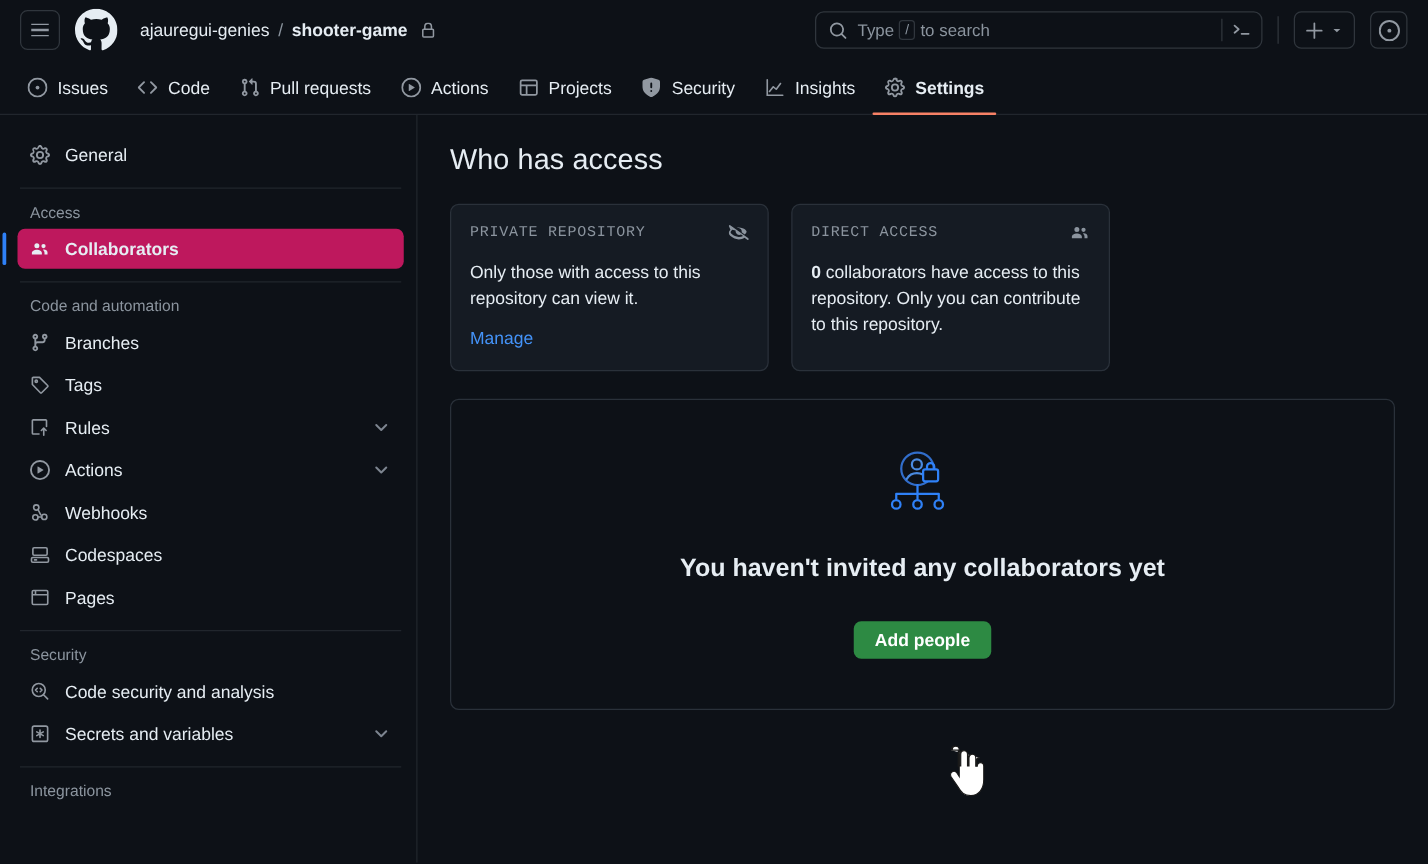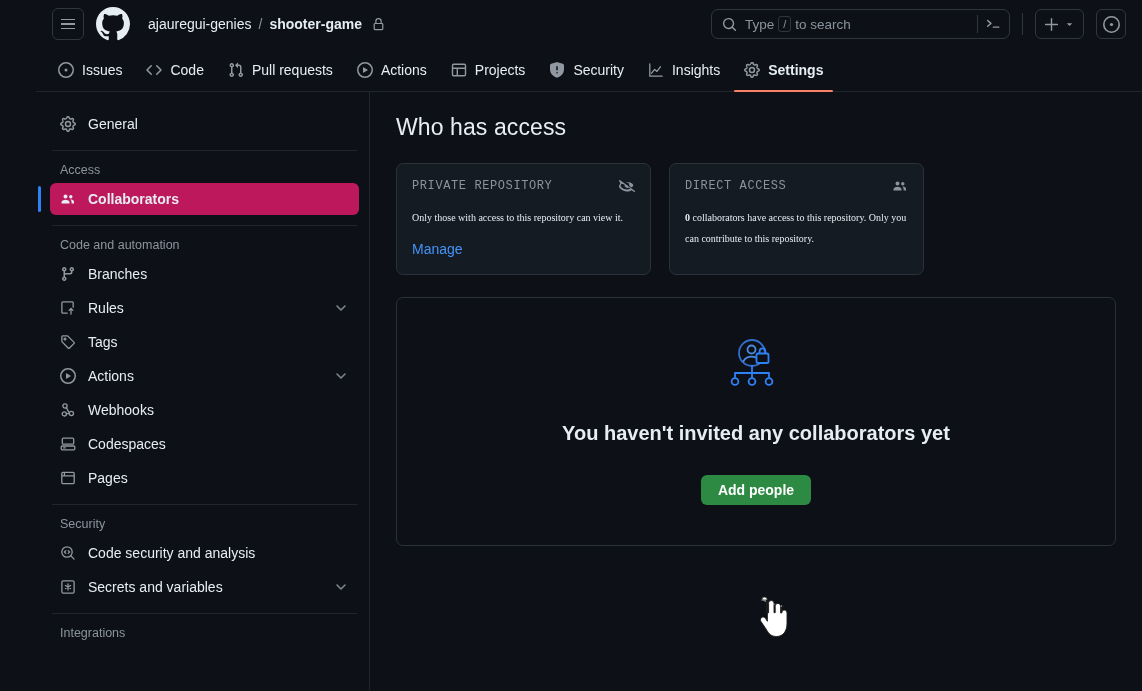--- a/index.html
+++ b/index.html
@@ -3,21 +3,21 @@
 <meta charset="utf-8">
 <style>
   * { box-sizing: border-box; margin: 0; padding: 0; }
   html, body {
     width: 1142px; height: 691px;
     background: #0d1117;
     font-family: "Liberation Sans", sans-serif;
     color: #e6edf3;
     overflow: hidden;
   }
-  .page { position: relative; width: 1142px; height: 691px; padding-left: 36px; }
+  .page { position: relative; width: 1142px; height: 691px; }
 
   
   .header {
     height: 48px; display: flex; align-items: center;
     padding: 0 16px; gap: 8px;
   }
   .hamburger {
     width: 32px; height: 32px; border: 1px solid #30363d; border-radius: 6px;
     display: flex; flex-direction: column; justify-content: center;
     align-items: center; gap: 3px; cursor: pointer; flex: none;
@@ -26,21 +26,21 @@
   .gh-logo { width: 34px; height: 34px; flex: none; margin-left: 4px; }
   .crumbs { display: flex; align-items: center; gap: 7px; margin-left: 10px;
             font-size: 14px; white-space: nowrap; }
   .crumbs .owner { color: #e6edf3; }
   .crumbs .sep { color: #8b949e; }
   .crumbs .repo { color: #e6edf3; font-weight: 700; }
   .lock-ico { margin-left: 3px; display: inline-flex; }
 
   .search-wrap { margin-left: auto; display: flex; align-items: center; gap: 12px; }
   .searchbox {
-    width: 299px; height: 30px; border: 1px solid #30363d; border-radius: 7px;
+    width: 358px; height: 30px; border: 1px solid #30363d; border-radius: 7px;
     display: flex; align-items: center; padding: 0 8px 0 10px; gap: 8px;
     background: #0d1117; cursor: text;
   }
   .searchbox .ph { font-size: 13.5px; color: #8b949e; flex: 1;
                    display: flex; align-items: center; gap: 4px; }
   .slash-key {
     border: 1px solid #30363d; border-radius: 3px; padding: 0 4px;
     font-size: 11px; line-height: 14px; color: #8b949e;
   }
   .vrule { width: 1px; height: 18px; background: #30363d; }
@@ -103,21 +103,21 @@
   .card {
     width: 255px; background: #151b23; border: 1px solid #2a313a;
     border-radius: 7px; padding: 14px 15px 16px;
   }
   .card-head { display: flex; align-items: center; margin-bottom: 13px; }
   .card-label {
     font-family: "Liberation Mono", monospace; font-size: 12px;
     letter-spacing: .6px; color: #8b949e;
   }
   .card-head .ico { margin-left: auto; }
-  .card-text { font-size: 10px; line-height: 21px; color: #e6edf3; font-family: Liberation Serif, serif; }
+  .card-text { font-size: 14px; line-height: 21px; color: #e6edf3; }
   .card-text b { font-weight: 700; }
   .card-link {
     display: inline-block; margin-top: 13px; font-size: 14px;
     color: #4493f8; cursor: pointer;
   }
 
   .panel {
     margin-top: 22px; border: 1px solid #2a313a; border-radius: 7px;
     height: 249px; display: flex; flex-direction: column;
     align-items: center; justify-content: center;
@@ -287,35 +287,35 @@
 
       <div class="nav-item">
         <svg class="ico" viewBox="0 0 16 16" fill="#9198a1">
           <path d="M9.5 3.25a2.25 2.25 0 1 1 3 2.122V6A2.5 2.5 0 0 1 10 8.5H6a1 1 0 0 0-1 1v1.128a2.251 2.251 0 1 1-1.5 0V5.372a2.25 2.25 0 1 1 1.5 0v1.836A2.5 2.5 0 0 1 6 7h4a1 1 0 0 0 1-1v-.628A2.25 2.25 0 0 1 9.5 3.25Zm-6 0a.75.75 0 1 0 1.5 0 .75.75 0 0 0-1.5 0Zm8.25-.75a.75.75 0 1 0 0 1.5.75.75 0 0 0 0-1.5ZM4.25 12a.75.75 0 1 0 0 1.5.75.75 0 0 0 0-1.5Z"></path>
         </svg>
         <span>Branches</span>
       </div>
 
       <div class="nav-item">
         <svg class="ico" viewBox="0 0 16 16" fill="none" stroke="#9198a1" stroke-width="1.3">
+          <path d="M1.9 7.6V2.6a.7.7 0 0 1 .7-.7h5l6.5 6.5a.7.7 0 0 1 0 1l-4.8 4.8a.7.7 0 0 1-1 0Z" stroke-linejoin="round"></path>
+          <circle cx="5" cy="5" r=".9"></circle>
+        </svg>
+        <span>Tags</span>
+      </div>
+
+      <div class="nav-item">
+        <svg class="ico" viewBox="0 0 16 16" fill="none" stroke="#9198a1" stroke-width="1.3">
           <path d="M13.2 7.2V2.6a.7.7 0 0 0-.7-.7H2.6a.7.7 0 0 0-.7.7v9.9a.7.7 0 0 0 .7.7h4.6" stroke-linecap="round"></path>
           <path d="M11 14.1V8.6M9.1 10.4 11 8.5l1.9 1.9" stroke-linecap="round" stroke-linejoin="round"></path>
         </svg>
         <span>Rules</span>
         <svg class="ico chev" viewBox="0 0 16 16" fill="none" stroke="#7d8590" stroke-width="1.6">
           <path d="m4 6 4 4 4-4" stroke-linecap="round" stroke-linejoin="round"></path>
         </svg>
-      </div>
-
-      <div class="nav-item">
-        <svg class="ico" viewBox="0 0 16 16" fill="none" stroke="#9198a1" stroke-width="1.3">
-          <path d="M1.9 7.6V2.6a.7.7 0 0 1 .7-.7h5l6.5 6.5a.7.7 0 0 1 0 1l-4.8 4.8a.7.7 0 0 1-1 0Z" stroke-linejoin="round"></path>
-          <circle cx="5" cy="5" r=".9"></circle>
-        </svg>
-        <span>Tags</span>
       </div>
 
       <div class="nav-item">
         <svg class="ico" viewBox="0 0 16 16" fill="#9198a1">
           <path d="M8 0a8 8 0 1 1 0 16A8 8 0 0 1 8 0ZM1.5 8a6.5 6.5 0 1 0 13 0 6.5 6.5 0 0 0-13 0Zm4.879-2.773 4.264 2.559a.25.25 0 0 1 0 .428l-4.264 2.559A.25.25 0 0 1 6 10.559V5.442a.25.25 0 0 1 .379-.215Z"></path>
         </svg>
         <span>Actions</span>
         <svg class="ico chev" viewBox="0 0 16 16" fill="none" stroke="#7d8590" stroke-width="1.6">
           <path d="m4 6 4 4 4-4" stroke-linecap="round" stroke-linejoin="round"></path>
         </svg>

